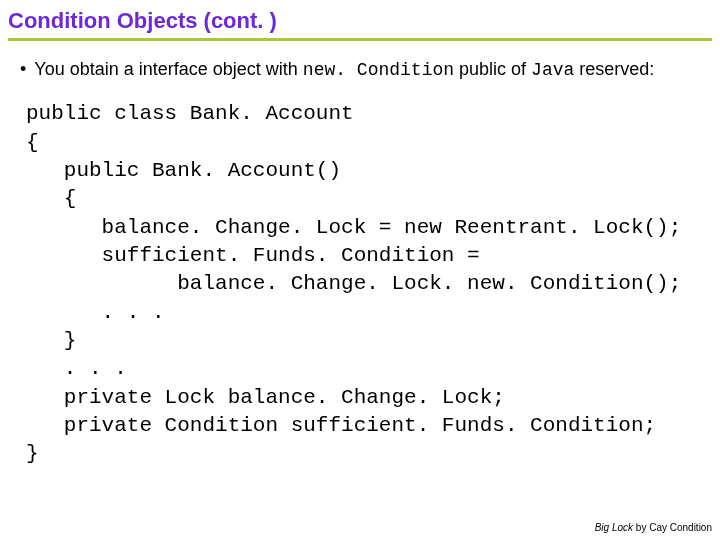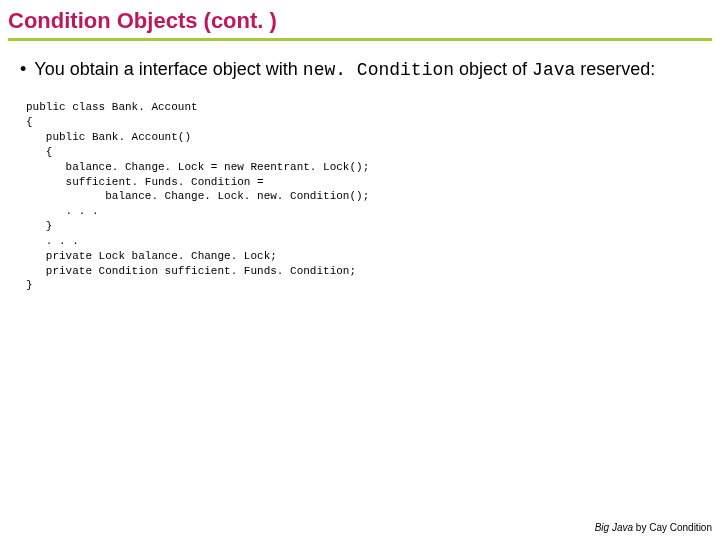--- a/index.html
+++ b/index.html
@@ -9,21 +9,21 @@
     background: #fff;
     font-family: Arial, Helvetica, sans-serif;
     position: relative;
   }
   .title-wrap {
     padding: 8px 8px 0 8px;
   }
   .title {
     font-size: 22px;
     font-weight: bold;
-    color: #be185d;
+    color: #6d28d9;
     border-bottom: 3px solid #a8c93a;
     padding-bottom: 4px;
   }
   .body {
     padding: 16px 20px 0 20px;
   }
   .bullet-row {
     display: flex;
     align-items: flex-start;
     font-size: 18px;
@@ -31,21 +31,21 @@
     line-height: 1.35;
   }
   .bullet-dot {
     margin-right: 8px;
   }
   .mono {
     font-family: Liberation Mono, monospace;
   }
   .code-block {
     font-family: "Courier New", Courier, monospace;
-    font-size: 11px;
+    font-size: 21px;
     line-height: 1.35;
     white-space: pre;
     color: #000;
     margin-top: 18px;
     margin-left: 6px;
   }
   .footer {
     position: absolute;
     right: 8px;
     bottom: 6px;
@@ -62,36 +62,36 @@
 <body>
 
 <div class="title-wrap">
   <div class="title">Condition Objects (cont. )</div>
 </div>
 
 <div class="body">
   <div class="bullet-row">
     <span class="bullet-dot">•</span>
     <span>
-      <span>You obtain a interface object with </span><span class="mono">new. Condition</span><span> object of </span><span class="mono">Java</span><span> reserved:</span>
+      <span>You obtain a interface object with </span><span class="mono">new. Condition</span><span> public of </span><span class="mono">Java</span><span> reserved:</span>
     </span>
   </div>
 
   <div class="code-block">public class Bank. Account
 {
    public Bank. Account()
    {
       balance. Change. Lock = new Reentrant. Lock();
       sufficient. Funds. Condition =
             balance. Change. Lock. new. Condition();
       . . .
    }
    . . .
    private Lock balance. Change. Lock;
    private Condition sufficient. Funds. Condition;
 }</div>
 </div>
 
 <div class="footer">
   <div>
-    <span class="book">Big Java</span><span> by Cay Condition</span>
+    <span class="book">Big Lock</span><span> by Cay Condition</span>
   </div>
 </div>
 
 </body></html>

